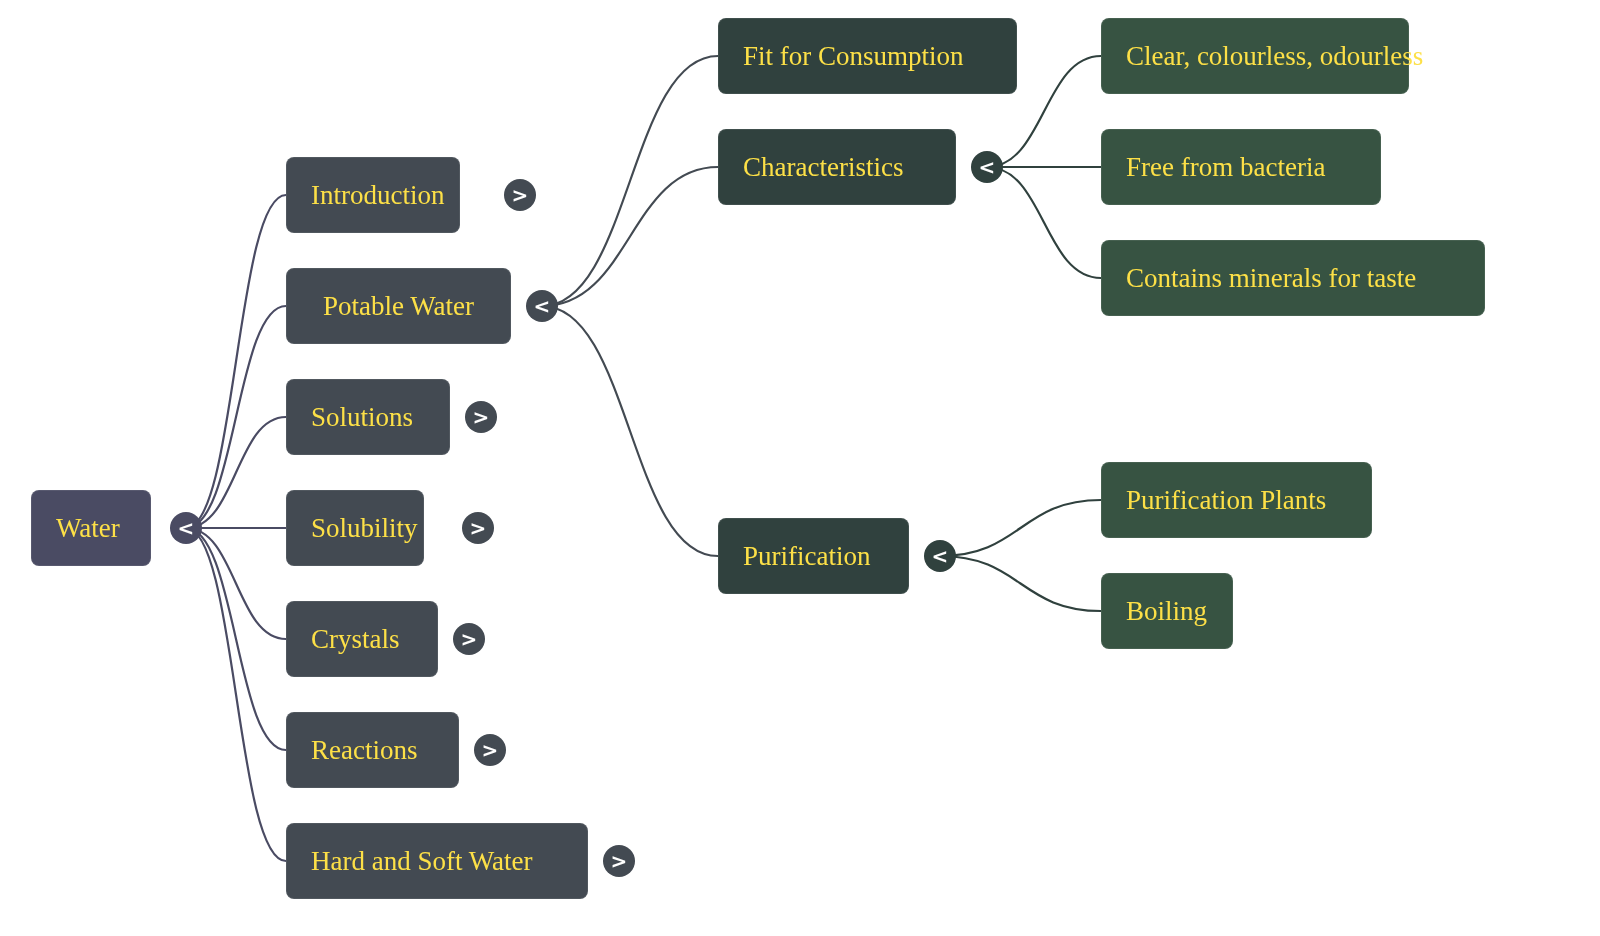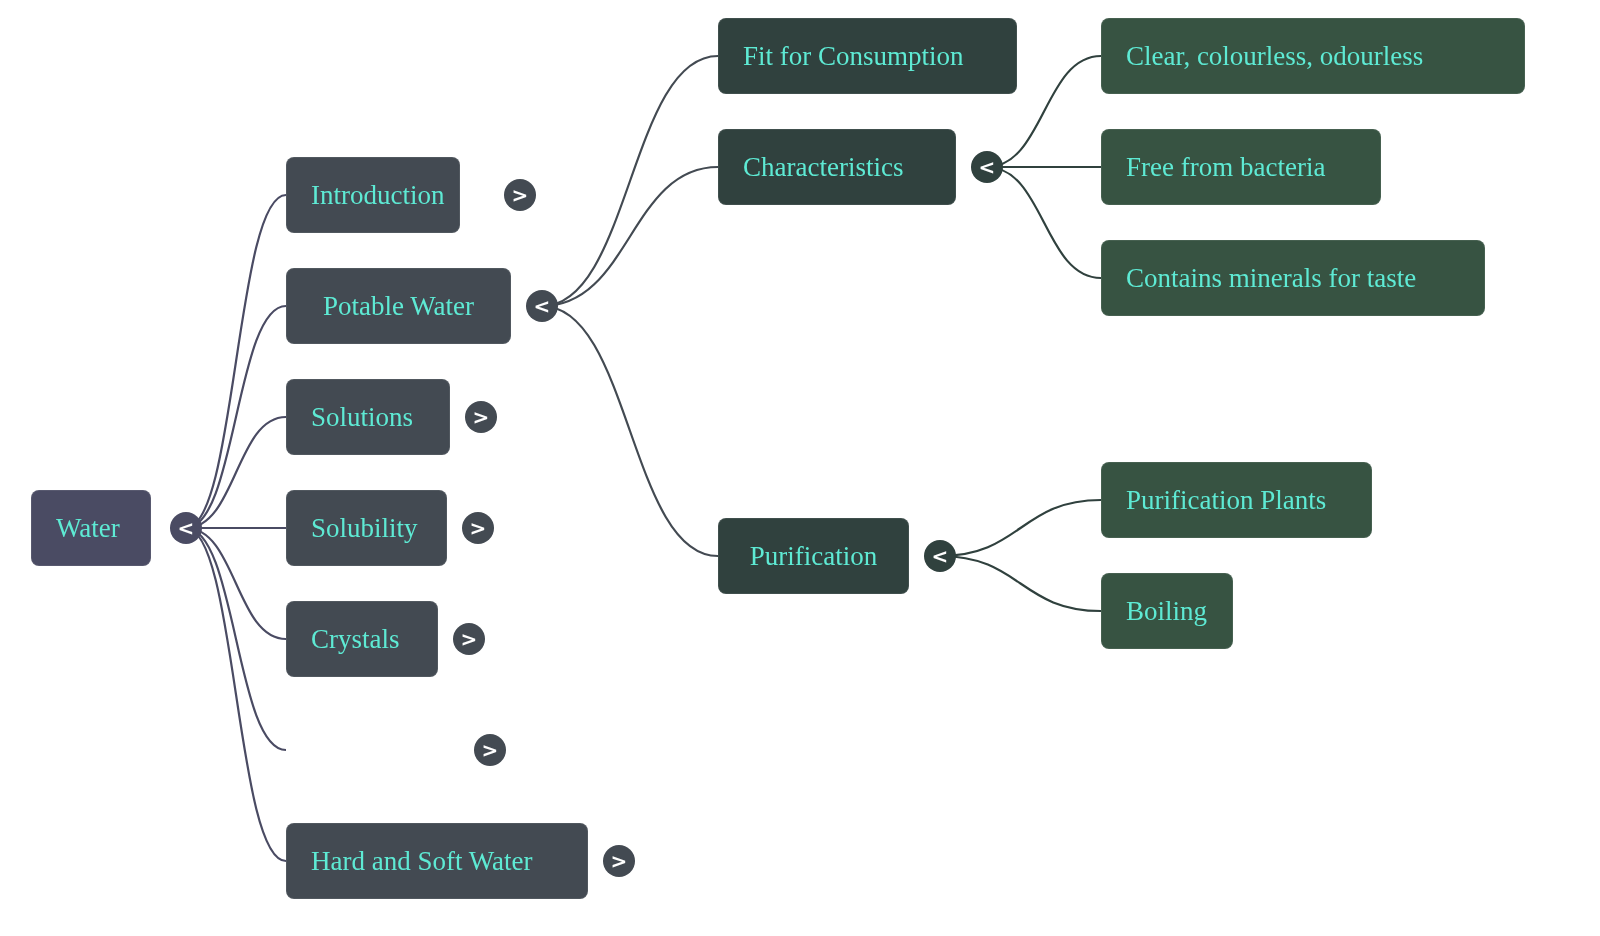--- a/index.html
+++ b/index.html
@@ -1,21 +1,21 @@
 <!DOCTYPE html>
 <html><head>
 <meta charset="utf-8">
 <style>
   html, body { margin: 0; padding: 0; background: #ffffff; }
   body { width: 1600px; height: 936px; overflow: hidden; position: relative; font-family: "Liberation Serif", "DejaVu Serif", serif; }
   #canvas { position: absolute; left: 0; top: 0; width: 1600px; height: 936px; }
   #links { position: absolute; left: 0; top: 0; width: 1600px; height: 936px; pointer-events: none; }
   .node {
     position: absolute; box-sizing: border-box; height: 76px;
-    border-radius: 8px; color: #5eead4; font-size: 27px;
+    border-radius: 8px; color: #fde047; font-size: 27px;
     display: flex; align-items: center; padding: 0 24px;
     white-space: nowrap; cursor: pointer;
     border: 1px solid rgba(255,255,255,0.08);
   }
   .toggle {
     position: absolute; width: 32px; height: 32px; border-radius: 50%;
     color: #ffffff; font-family: "DejaVu Sans", sans-serif; font-size: 20px; font-weight: bold;
     display: flex; align-items: center; justify-content: center; cursor: pointer;
     line-height: 1;
   }
@@ -61,58 +61,61 @@
     </div>
     <div class="node" style="left: 718px; top: 18px; width: 299px; background: rgb(48, 65, 62);">
       <span>Fit for Consumption</span>
     </div>
     <div class="node" style="left: 718px; top: 129px; width: 238px; background: rgb(48, 65, 62);">
       <span>Characteristics</span>
     </div>
     <div class="toggle" style="left: 971px; top: 151px; background: rgb(48, 65, 62);">
       <span>&lt;</span>
     </div>
-    <div class="node" style="left: 1101px; top: 18px; width: 424px; background: rgb(55, 83, 66); border-radius: 8px;">
+    <div class="node" style="left: 1101px; top: 18px; width: 308px; background: rgb(55, 83, 66); border-radius: 8px;">
       <span>Clear, colourless, odourless</span>
     </div>
     <div class="node" style="left: 1101px; top: 129px; width: 280px; background: rgb(55, 83, 66);">
       <span>Free from bacteria</span>
     </div>
     <div class="node" style="left: 1101px; top: 240px; width: 384px; background: rgb(55, 83, 66);">
       <span>Contains minerals for taste</span>
     </div>
-    <div class="node" style="left: 718px; top: 518px; width: 191px; background: rgb(48, 65, 62); justify-content: center;">
+    <div class="node" style="left: 718px; top: 518px; width: 191px; background: rgb(48, 65, 62);">
       <span>Purification</span>
     </div>
     <div class="toggle" style="left: 924px; top: 540px; background: rgb(48, 65, 62);">
       <span>&lt;</span>
     </div>
     <div class="node" style="left: 1101px; top: 462px; width: 271px; background: rgb(55, 83, 66); text-align: right;">
       <span>Purification Plants</span>
     </div>
     <div class="node" style="left: 1101px; top: 573px; width: 132px; background: rgb(55, 83, 66);">
       <span>Boiling</span>
     </div>
     <div class="node" style="left: 286px; top: 379px; width: 164px; background: rgb(67, 74, 82);">
       <span>Solutions</span>
     </div>
     <div class="toggle" style="left: 465px; top: 401px; background: rgb(67, 74, 82);">
       <span>&gt;</span>
     </div>
-    <div class="node" style="left: 286px; top: 490px; width: 161px; background: rgb(67, 74, 82);">
+    <div class="node" style="left: 286px; top: 490px; width: 138px; background: rgb(67, 74, 82);">
       <span>Solubility</span>
     </div>
     <div class="toggle" style="left: 462px; top: 512px; background: rgb(67, 74, 82);">
       <span>&gt;</span>
     </div>
     <div class="node" style="left: 286px; top: 601px; width: 152px; background: rgb(67, 74, 82);">
       <span>Crystals</span>
     </div>
     <div class="toggle" style="left: 453px; top: 623px; background: rgb(67, 74, 82);">
       <span>&gt;</span>
+    </div>
+    <div class="node" style="left: 286px; top: 712px; width: 173px; background: rgb(67, 74, 82);">
+      <span>Reactions</span>
     </div>
     <div class="toggle" style="left: 474px; top: 734px; background: rgb(67, 74, 82);">
       <span>&gt;</span>
     </div>
     <div class="node" style="left: 286px; top: 823px; width: 302px; background: rgb(67, 74, 82);">
       <span>Hard and Soft Water</span>
     </div>
     <div class="toggle" style="left: 603px; top: 845px; background: rgb(67, 74, 82);">
       <span>&gt;</span>
     </div>

